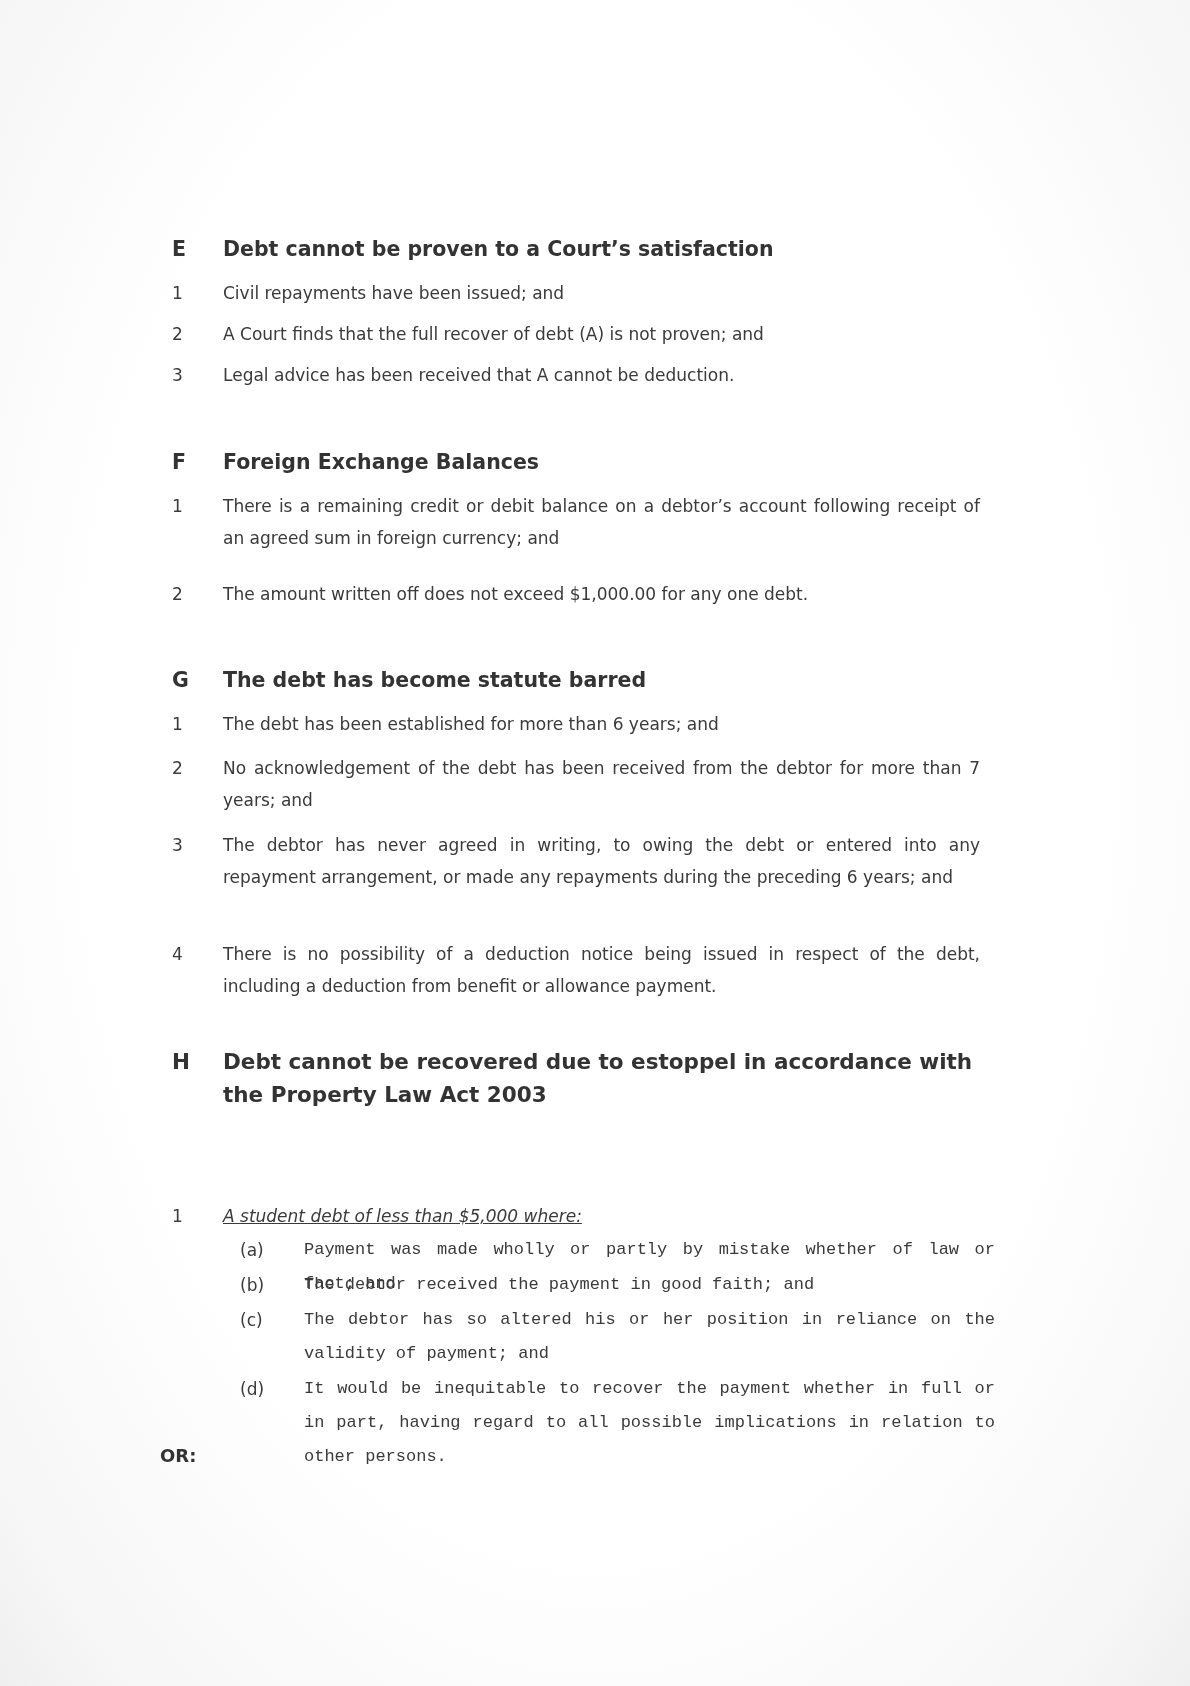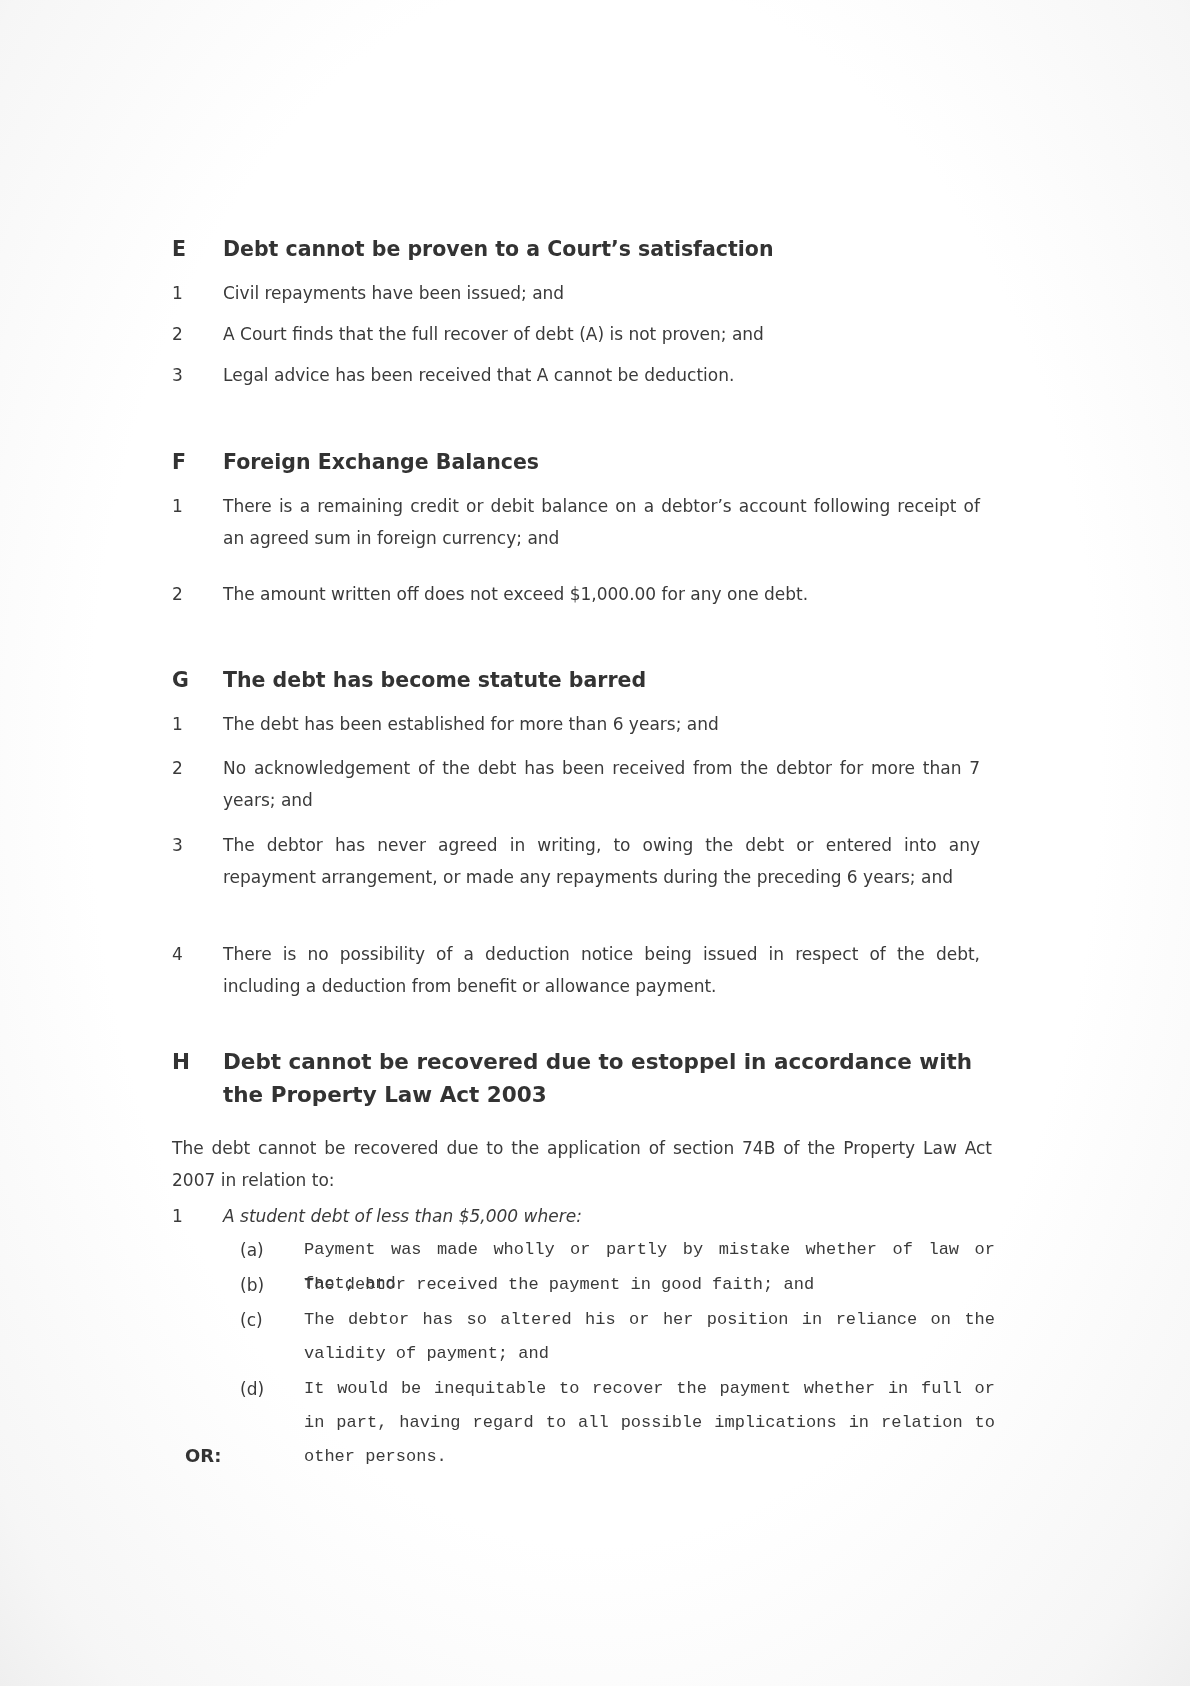--- a/index.html
+++ b/index.html
@@ -16,22 +16,22 @@
   .row { position: absolute; left: 172px; width: 820px; font-size: 17px; line-height: 32px; }
   .num { position: absolute; left: 0; width: 60px; }
   .txt { position: absolute; left: 51px; width: 757px; text-align: justify; }
   .head { font-weight: bold; font-size: 20.5px; color: #333; }
   .head .txt { text-align: left; }
   .head-h { font-size: 21.5px; line-height: 33px; }
   .para { position: absolute; left: 172px; width: 820px; font-size: 17px; line-height: 32px; text-align: justify; }
   .sub { position: absolute; left: 240px; width: 755px; font-size: 17px; line-height: 34px; }
   .sub .lbl { position: absolute; left: 0; width: 60px; }
   .sub .stxt { position: absolute; left: 64px; width: 691px; text-align: justify; font-family: Liberation Mono, monospace; }
-  .italic { font-style: italic; }
-  .or { position: absolute; left: 185px; top: 1445px; font-weight: bold; font-size: 18px; color: #333; }
+  .italic { font-style: italic; text-decoration: underline; }
+  .or { position: absolute; left: 160px; top: 1445px; font-weight: bold; font-size: 18px; color: #333; }
 </style>
 </head>
 <body>
 
 <div class="page">
 
   <div class="row head" style="top:233px;">
     <span class="num">E</span>
     <span class="txt">Debt cannot be proven to a Court’s satisfaction</span>
   </div>
@@ -79,21 +79,20 @@
   </div>
   <div class="row" style="top:938px;">
     <span class="num">4</span>
     <span class="txt">There is no possibility of a deduction notice being issued in respect of the debt, including a deduction from benefit or allowance payment.</span>
   </div>
 
   <div class="row head head-h" style="top:1045px;">
     <span class="num">H</span>
     <span class="txt">Debt cannot be recovered due to estoppel in accordance with the Property Law Act 2003</span>
   </div>
-  <div class="para" style="top:1132px;">The debt cannot be recovered due to the application of section 74B of the Property Law Act 2007 in relation to:</div>
   <div class="row" style="top:1200px;">
     <span class="num">1</span>
     <span class="txt italic">A student debt of less than $5,000 where:</span>
   </div>
   <div class="sub" style="top:1233px;">
     <span class="lbl">(a)</span>
     <span class="stxt">Payment was made wholly or partly by mistake whether of law or fact; and</span>
   </div>
   <div class="sub" style="top:1268px;">
     <span class="lbl">(b)</span>

